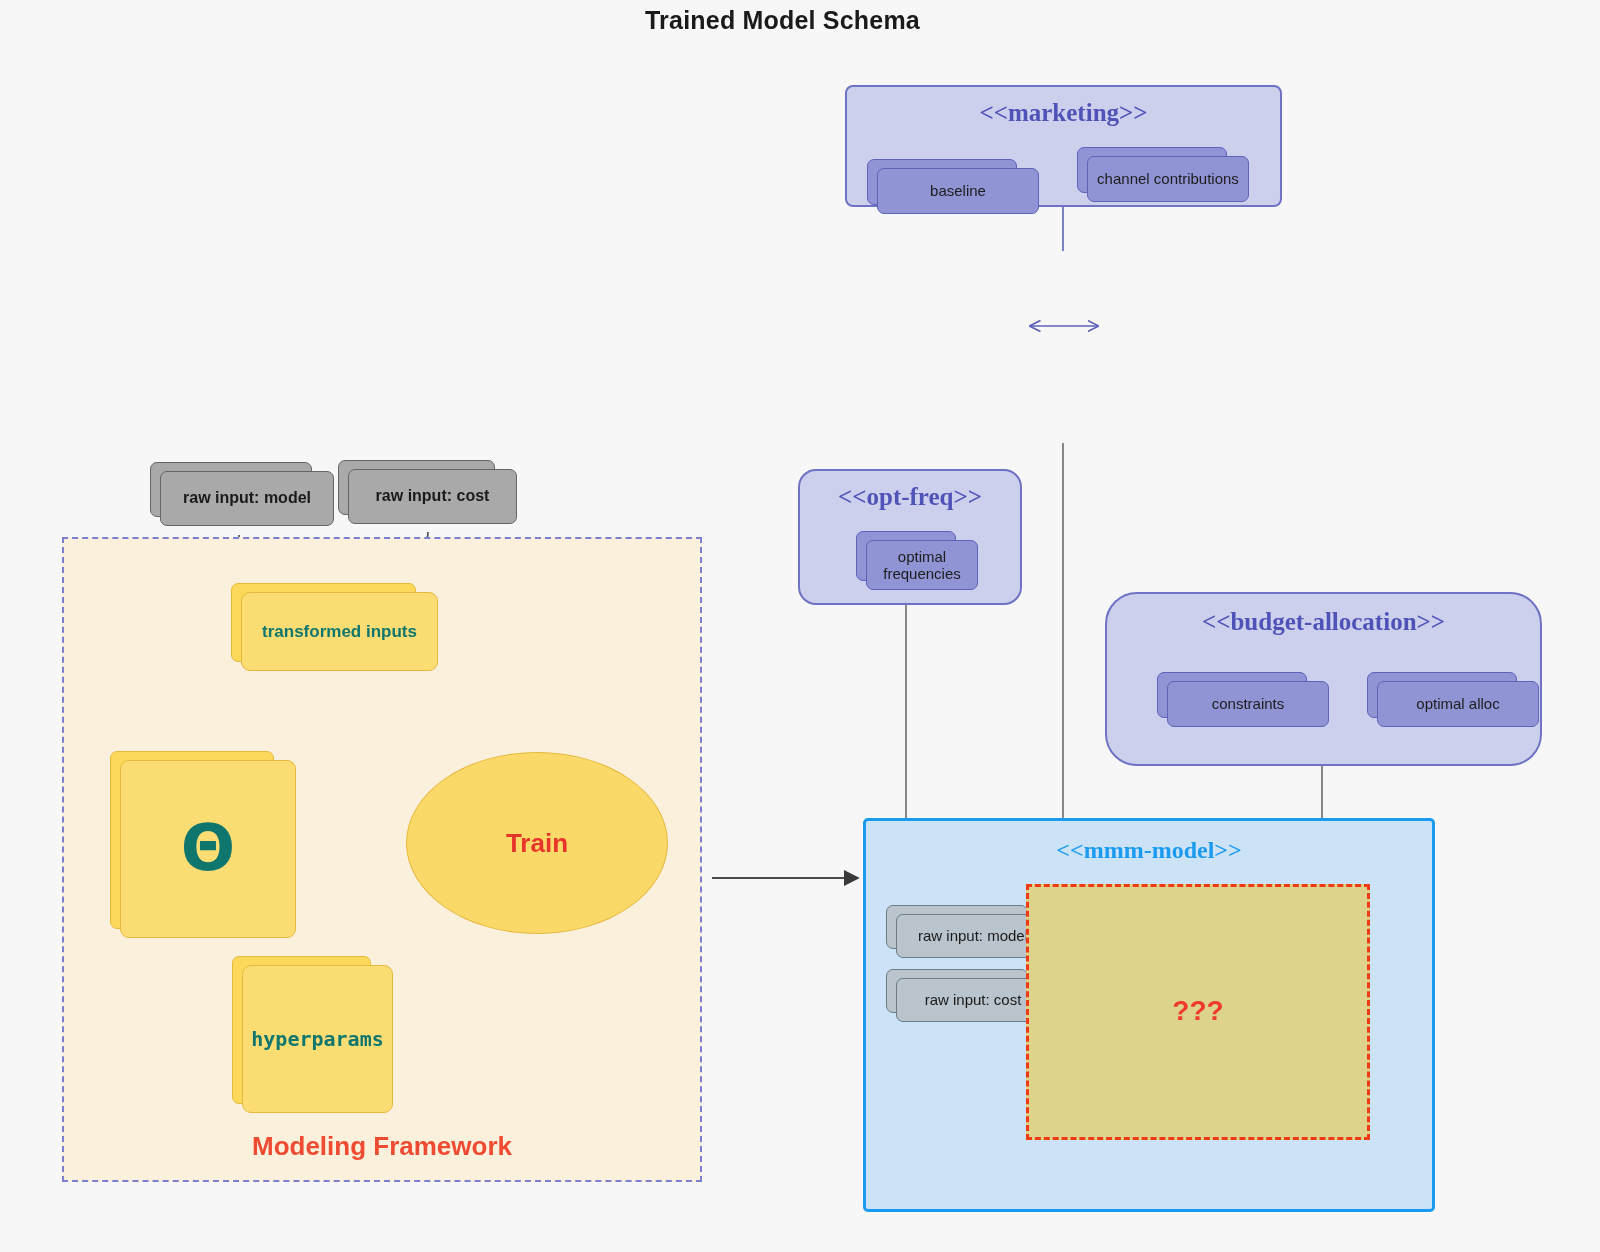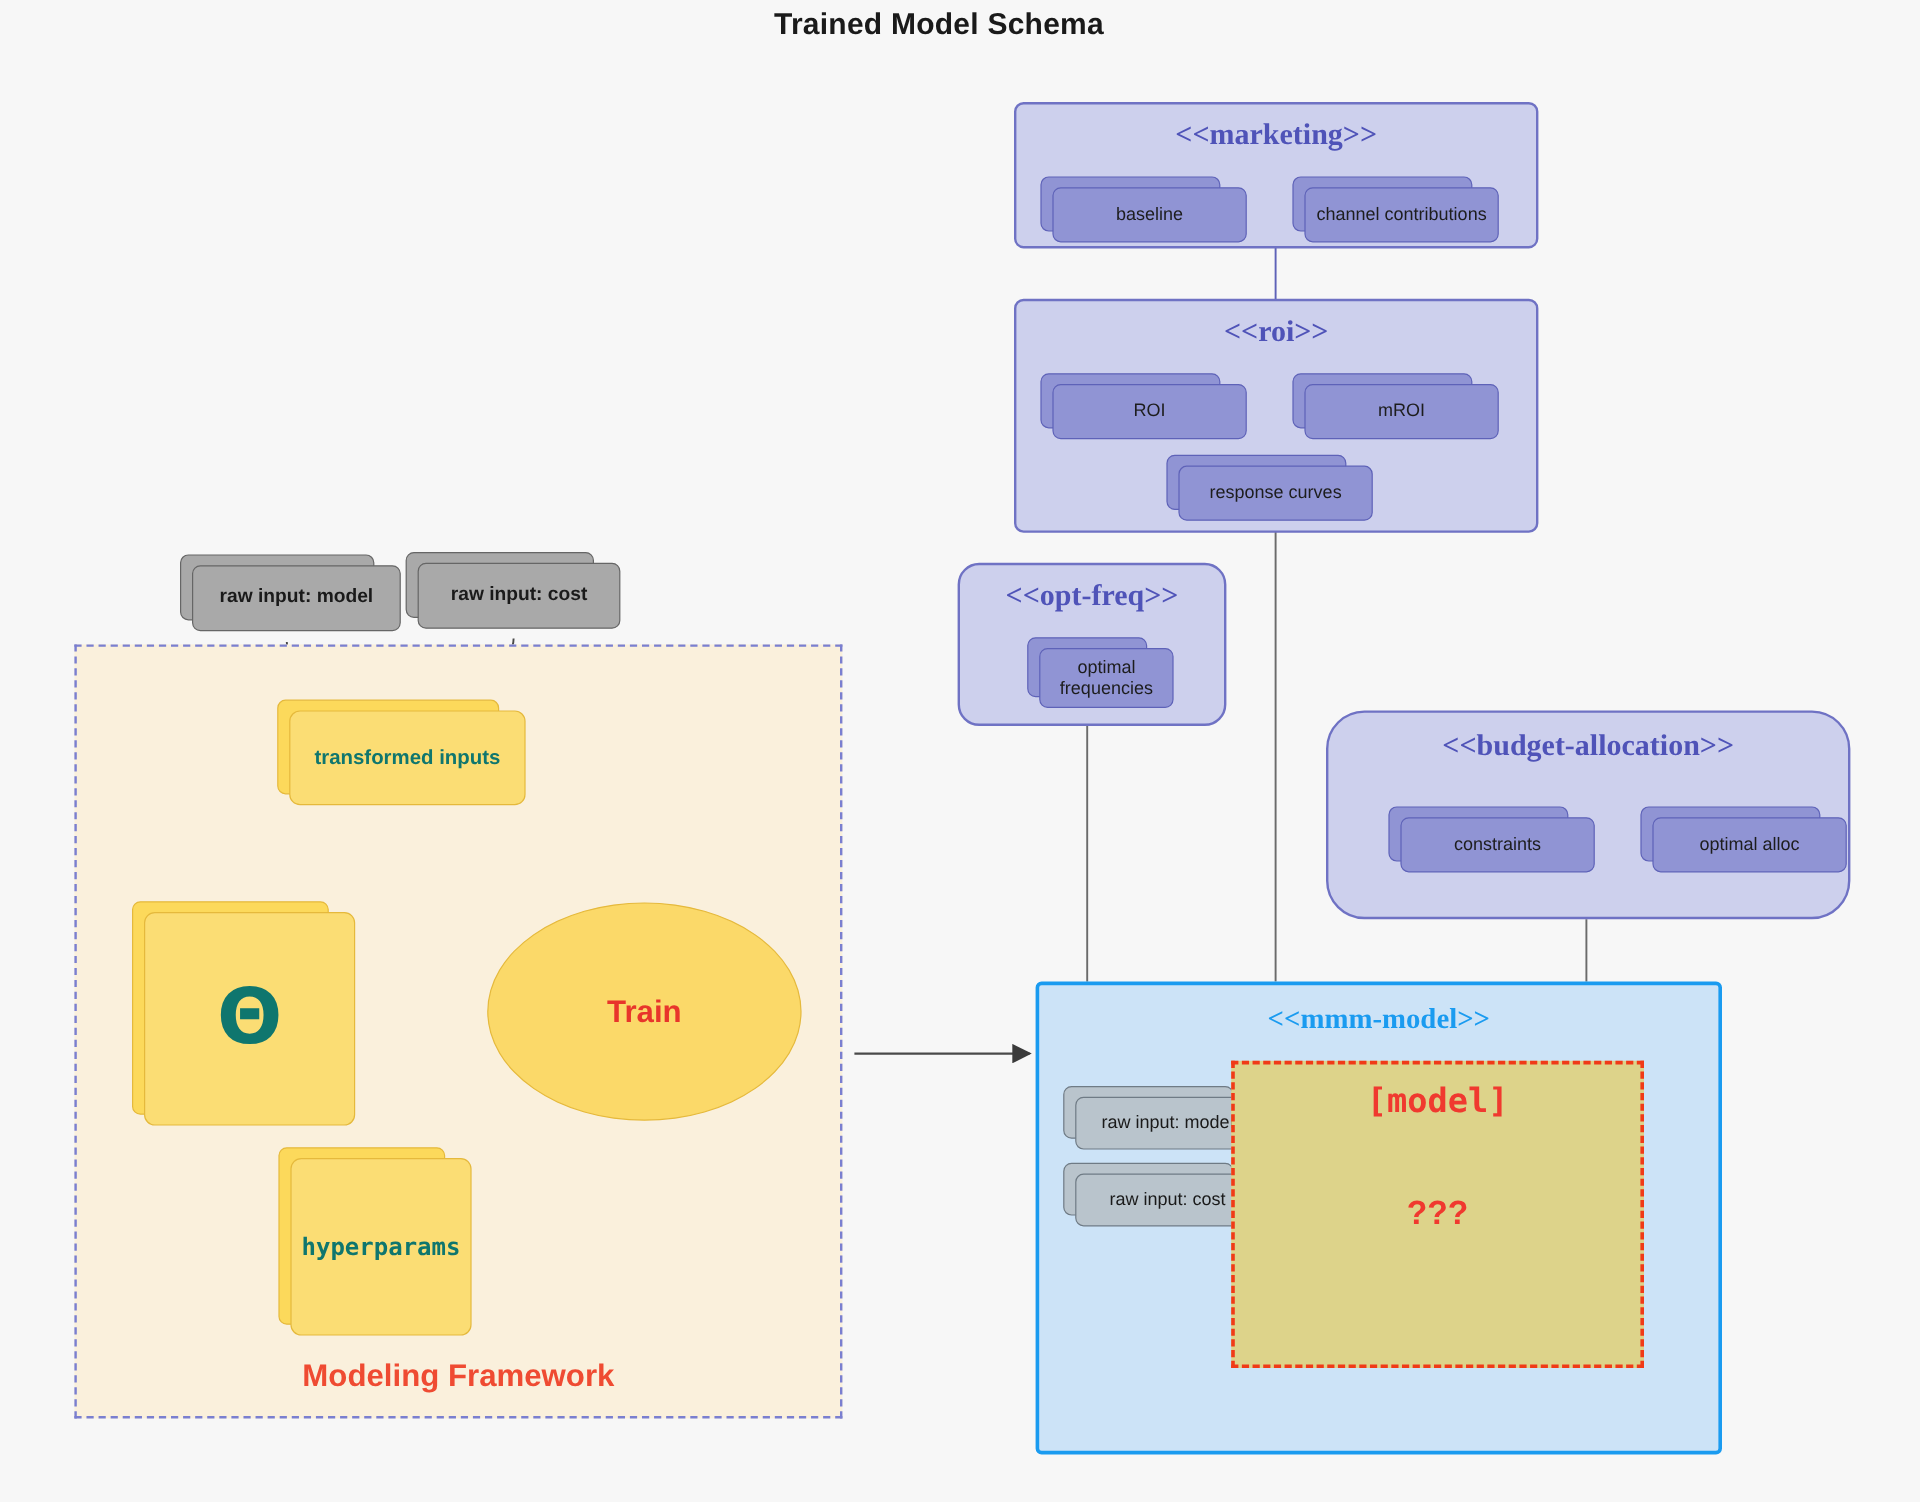--- a/index.html
+++ b/index.html
@@ -243,45 +243,30 @@
 
     <path d="M434,633 C520,640 546,690 546,746" fill="none" stroke="#ee3b24" stroke-width="2.4" marker-end="url(#arrRed)"></path>
 
     <line x1="288" y1="858" x2="400" y2="858" stroke="#ee3b24" stroke-width="2.6" marker-end="url(#arrRed)"></line>
 
     <path d="M388,1056 C480,1050 530,1010 542,960" fill="none" stroke="#ee3b24" stroke-width="2.4" marker-end="url(#arrRed)"></path>
   </svg>
 
   <div class="abs pkg" id="pkg-marketing" style="left:845px; top:85px; width:437px; height:122px;">
     <div class="pkg-title" style="top:12px;">&lt;&lt;marketing&gt;&gt;</div>
-    <div class="node" style="left:20px; top:60px; width:148px; height:44px;padding-left:36px;">
+    <div class="node" style="left:20px; top:72px; width:148px; height:44px;padding-left:36px;">
       <div class="shadow"></div>
       <div class="face">baseline</div>
     </div>
     <div class="node" style="left:230px; top:60px; width:148px; height:44px;">
       <div class="shadow"></div>
       <div class="face">channel contributions</div>
     </div>
   </div>
 
-  <div class="abs pkg" id="pkg-roi" style="left:845px; top:249px; width:437px; height:195px;">
-    <div class="pkg-title" style="top:12px;">&lt;&lt;roi&gt;&gt;</div>
-    <div class="node" style="left:20px; top:60px; width:148px; height:44px;">
-      <div class="shadow"></div>
-      <div class="face">ROI</div>
-    </div>
-    <div class="node" style="left:230px; top:60px; width:148px; height:44px;">
-      <div class="shadow"></div>
-      <div class="face">mROI</div>
-    </div>
-    <div class="node" style="left:125px; top:128px; width:148px; height:44px;">
-      <div class="shadow"></div>
-      <div class="face">response curves</div>
-    </div>
-  </div>
 
   <div class="abs pkg" id="pkg-opt-freq" style="left:798px; top:469px; width:224px; height:136px;border-radius:18px;">
     <div class="pkg-title" style="top:12px;">&lt;&lt;opt-freq&gt;&gt;</div>
     <div class="node" style="left:56px; top:60px; width:98px; height:48px;">
       <div class="shadow"></div>
       <div class="face">optimal frequencies</div>
     </div>
   </div>
 
   <div class="abs pkg" id="pkg-budget-allocation" style="left:1105px; top:592px; width:437px; height:174px;border-radius:32px;">
@@ -302,21 +287,20 @@
       <div class="shadow"></div>
       <div class="face">raw input: model</div>
     </div>
     <div class="node gnode gnode-blue gnode-sm" style="left:20px; top:148px; width:140px; height:42px;">
       <div class="shadow"></div>
       <div class="face">raw input: cost</div>
     </div>
   </div>
 
   <div class="abs" id="model-placeholder">
-    <div class="ph-title">[model]</div>
     <div class="ph-sub">???</div>
   </div>
 
   <div class="abs" id="modeling-framework">
     <div id="modeling-framework-label">Modeling Framework</div>
   </div>
 
   <div class="node gnode" style="left:150px; top:462px; width:160px; height:53px;">
     <div class="shadow"></div>
     <div class="face">raw input: model</div>

